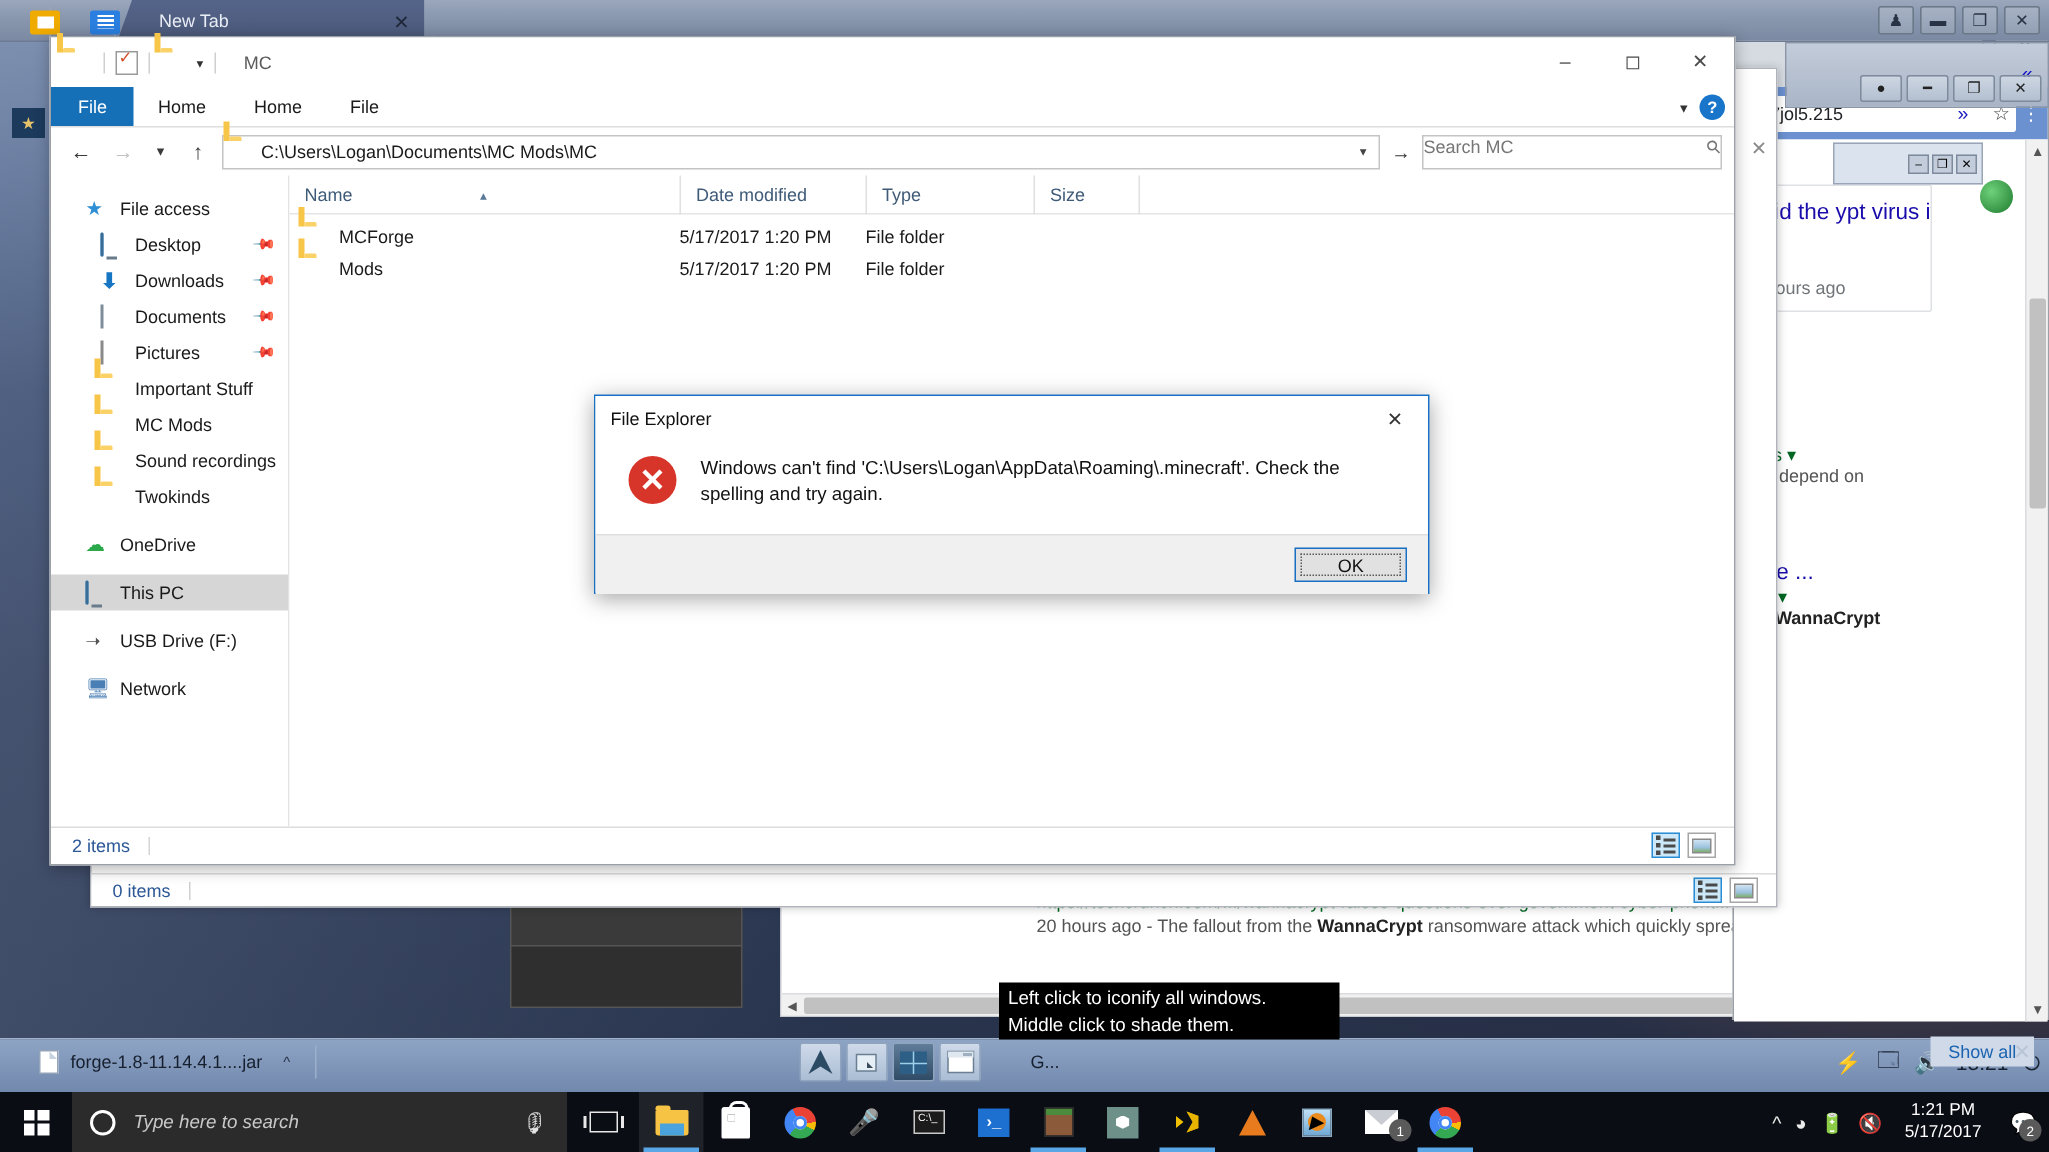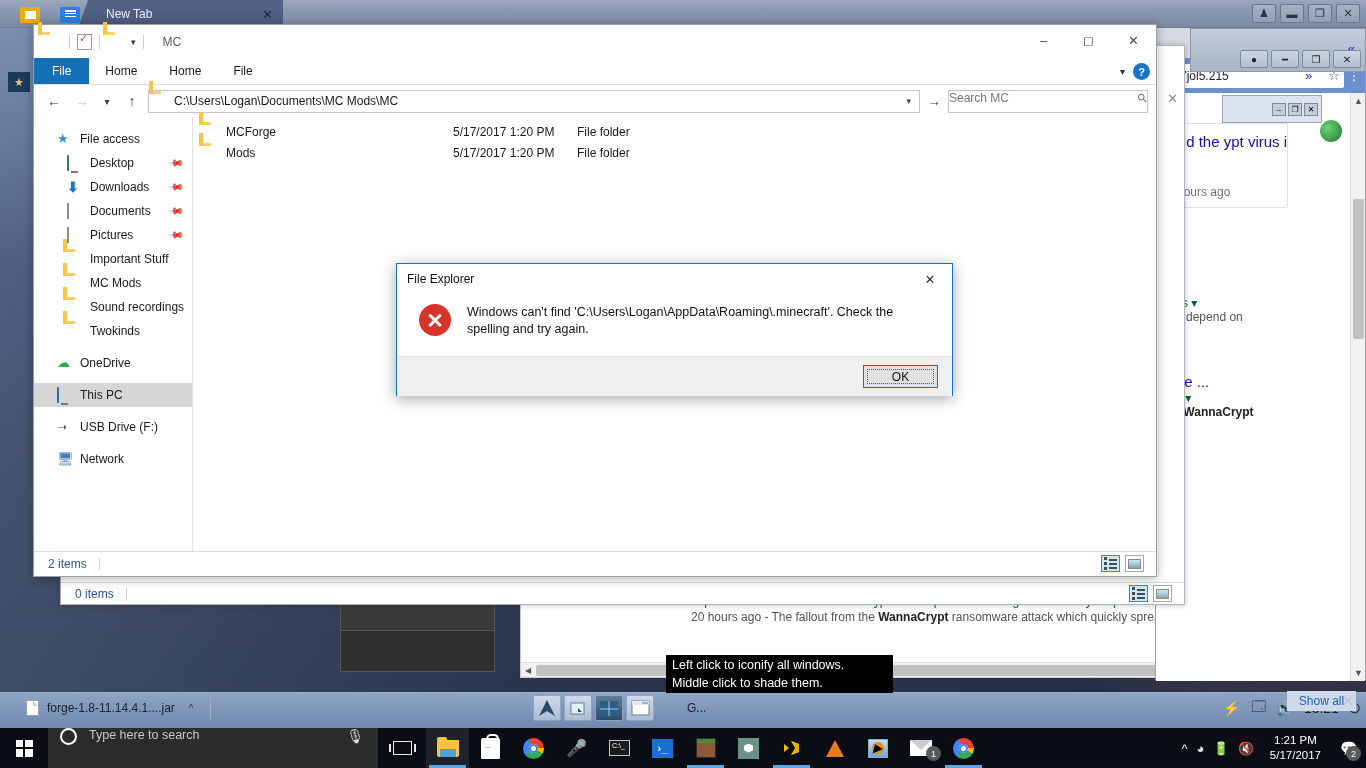--- a/index.html
+++ b/index.html
@@ -391,22 +391,22 @@
   .taskbar {
     position: absolute; left: 0; bottom: 0; width: 1366px; height: 40px;
     background: #0a0d14; display: flex; align-items: center;
   }
   .start-btn {
     width: 48px; height: 40px; display: flex; align-items: center; justify-content: center; cursor: pointer;
   }
   .win-logo { width: 17px; height: 17px; display: grid; grid-template-columns: 1fr 1fr; grid-gap: 2px; }
   .win-logo i { background: #fff; display: block; }
   .tb-search {
-    width: 330px; height: 40px; background: #2b2b2b; display: flex; 
-    padding-left: 12px; gap: 12px; cursor: text;
+    width: 330px; height: 40px; background: #2b2b2b; display: flex; align-items: center;
+    padding-left: 12px; gap: 12px; cursor: text; font-style: italic;
   }
   .circ-o { width: 17px; height: 17px; border: 2px solid #ffffff; border-radius: 50%; }
   .tb-search span { font-size: 12.5px; color: #c8c8c8; }
   .tb-search .mic { margin-left: auto; margin-right: 14px; color: #e2e2e2; font-size: 14px; }
   .tb-taskview {
     width: 48px; height: 40px; display: flex; align-items: center; justify-content: center; cursor: pointer;
   }
   .tv-ic { width: 19px; height: 14px; border: 1.5px solid #e8e8e8; position: relative; }
   .tv-ic::before { content:""; position:absolute; left:-5px; top:2px; width:2px; height:8px; background:#e8e8e8; }
   .tv-ic::after { content:""; position:absolute; right:-5px; top:2px; width:2px; height:8px; background:#e8e8e8; }
@@ -711,20 +711,30 @@
           <span>USB Drive (F:)</span>
         </div>
         <div class="nav-gap"></div>
         <div class="nav-row">
           <span class="ic ic-net">🖥</span>
           <span>Network</span>
         </div>
       </div>
 
       <div class="filelist">
+        <div class="col-head">
+          <div class="col" style="width:260px">
+            <span>Name</span>
+            <span class="sort-caret">▴</span>
+          </div>
+          <div class="col" style="width:124px">Date modified</div>
+          <div class="col" style="width:112px">Type</div>
+          <div class="col" style="width:70px">Size</div>
+          <div class="col" style="width:40px"></div>
+        </div>
         <div style="height:4px"></div>
         <div class="frow">
           <span class="fname">
             <span class="ic"><span class="folder-ic"></span></span>
             <span>MCForge</span>
           </span>
           <span class="fdate">5/17/2017 1:20 PM</span>
           <span class="ftype">File folder</span>
           <span class="fsize"></span>
         </div>

